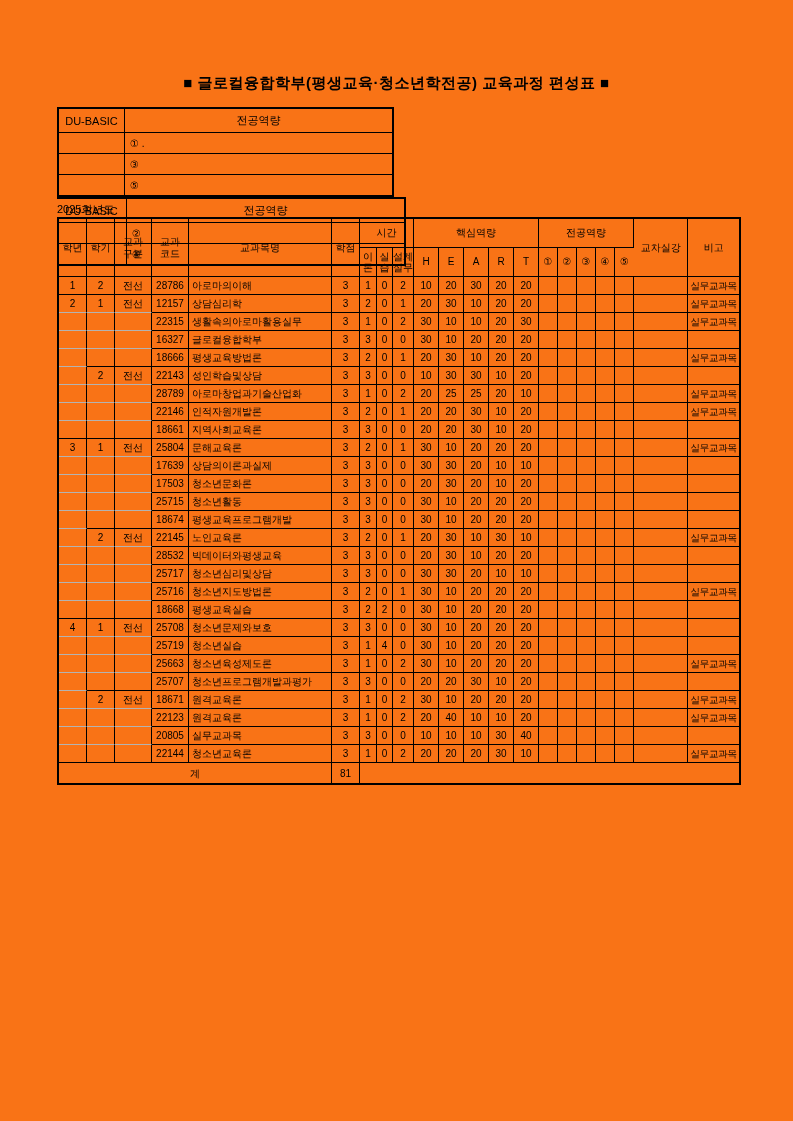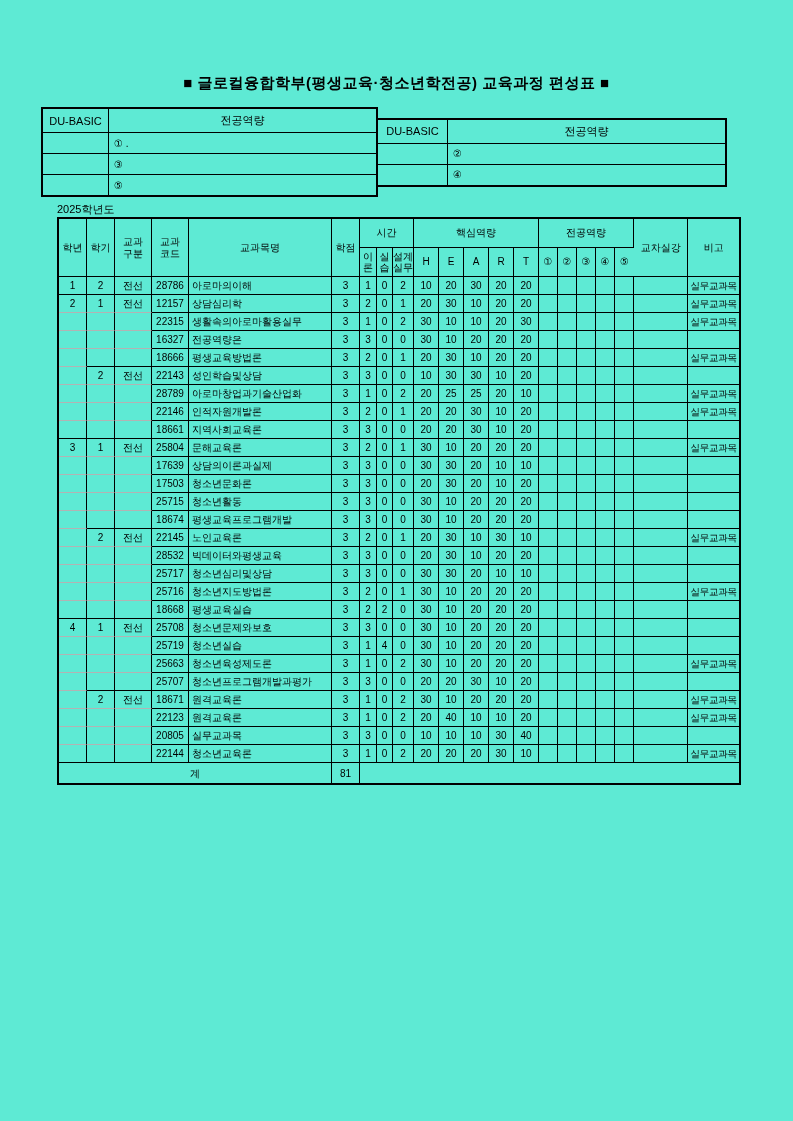--- a/index.html
+++ b/index.html
@@ -1,26 +1,26 @@
 <!DOCTYPE html>
 <html><head>
 <meta charset="utf-8">
 <style>
   html,body { margin:0; padding:0; background:#e8e8e8; }
   .page {
-    position:relative; width:793px; height:1121px; background:#5eead4;
+    position:relative; width:793px; height:1121px; background:#f97316;
     font-family:"Liberation Sans","DejaVu Sans",sans-serif; color:#000;
     margin:0 auto; overflow:hidden;
   }
   .title {
     position:absolute; top:74px; left:0; width:100%;
     text-align:center; font-size:15px; font-weight:bold; letter-spacing:0.5px;
   }
   
-  .dubasic-wrap { position:absolute; top:107px; left:41px; display:flex; align-items:center; }
+  .dubasic-wrap { position:absolute; top:107px; left:57px; display:flex; align-items:flex-start;flex-direction:column; }
   table.dub { border-collapse:separate; border-spacing:0; table-layout:fixed; }
   table.dub.left  { border:2px solid #000; border-right-width:2px; }
   table.dub.right { border:2px solid #000; border-left-width:0; }
   .dub th, .dub td {
     border-right:1px solid #000; border-bottom:1px solid #000;
     font-weight:normal; padding:0; vertical-align:middle; overflow:hidden;
   }
   .dub tr > *:last-child { border-right:0; }
   .dub tr:last-child > * { border-bottom:0; }
   .dub th { font-size:11px; text-align:center; height:23px; }
@@ -236,21 +236,21 @@
             <td></td>
             <td></td>
             <td></td>
             <td class="remark">실무교과목</td>
           </tr>
           <tr>
             <td class="soft"></td>
             <td class="soft"></td>
             <td class="soft"></td>
             <td>16327</td>
-            <td class="name">전공역량은</td>
+            <td class="name">글로컬융합학부</td>
             <td>3</td>
             <td>3</td>
             <td>0</td>
             <td>0</td>
             <td>30</td>
             <td>10</td>
             <td>20</td>
             <td>20</td>
             <td>20</td>
             <td></td>

